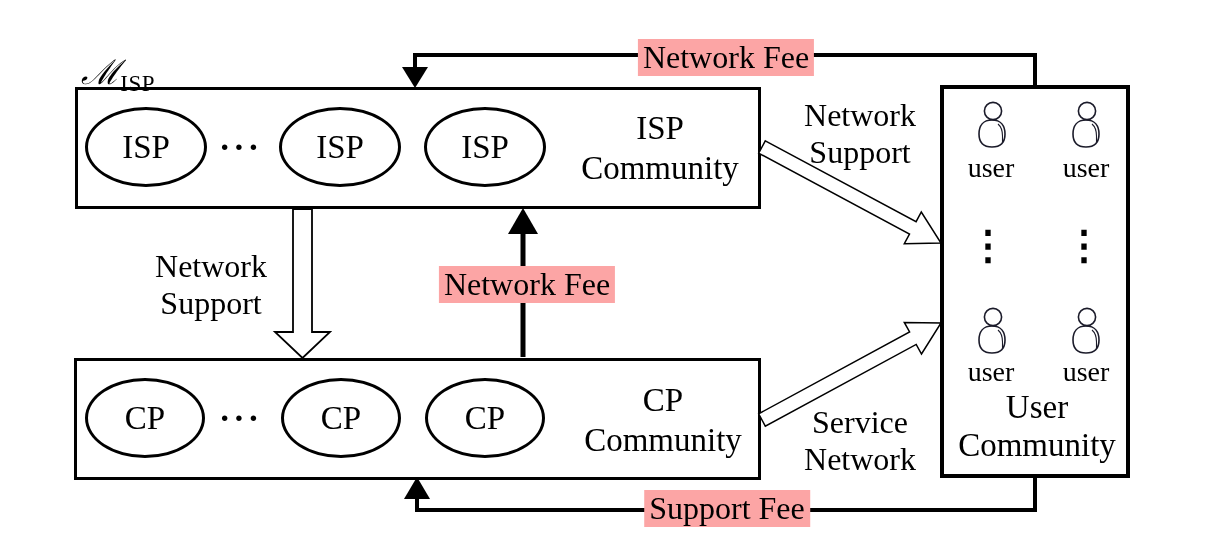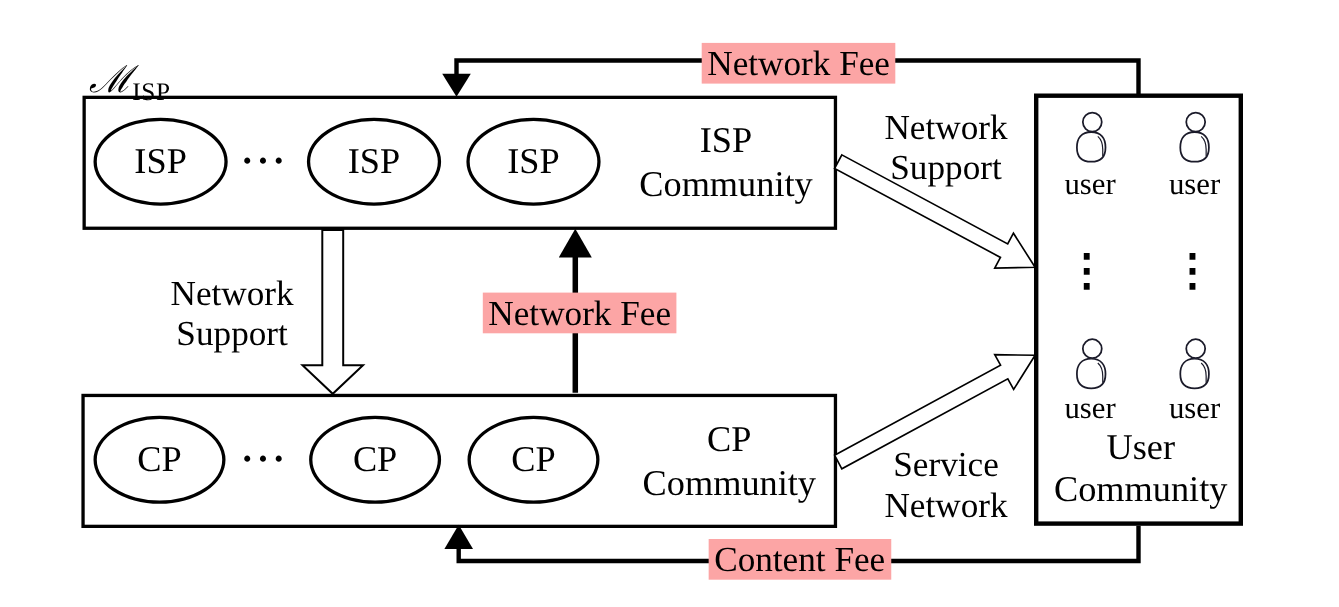--- a/index.html
+++ b/index.html
@@ -182,15 +182,15 @@
     <div>Support</div>
   </div>
   <div class="flow-label" style="left:860px;top:97px;">
     <div>Network</div>
     <div>Support</div>
   </div>
   <div class="flow-label" style="left:860px;top:404px;">
     <div>Service</div>
     <div>Network</div>
   </div>
-  <div class="flow-label masked" style="left:727px;top:490px;">Content Fee</div>
+  <div class="flow-label masked" style="left:727px;top:490px;">Support Fee</div>
 
 </div>
 
 </body></html>

